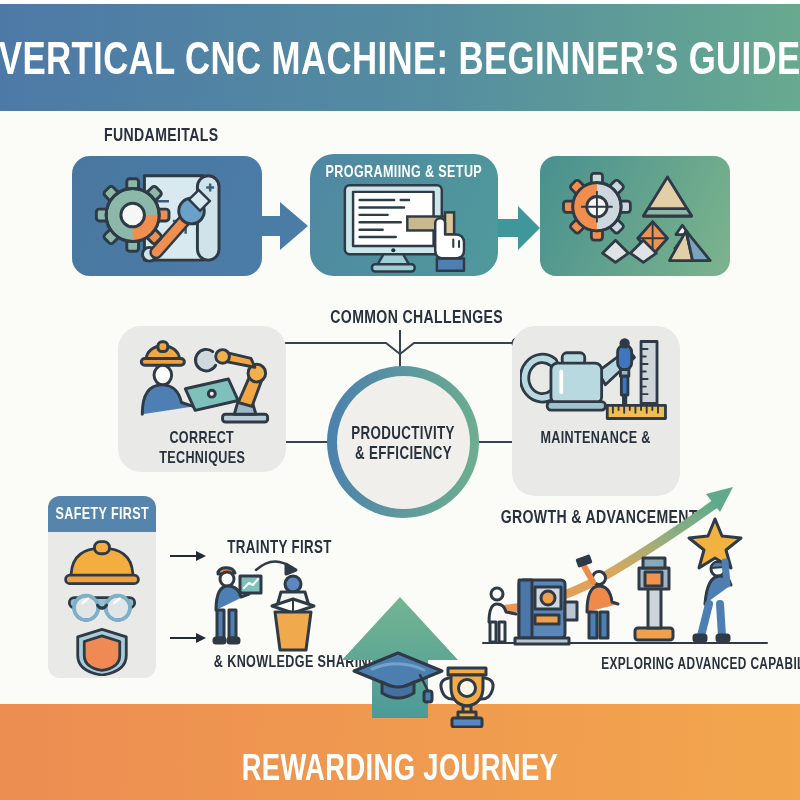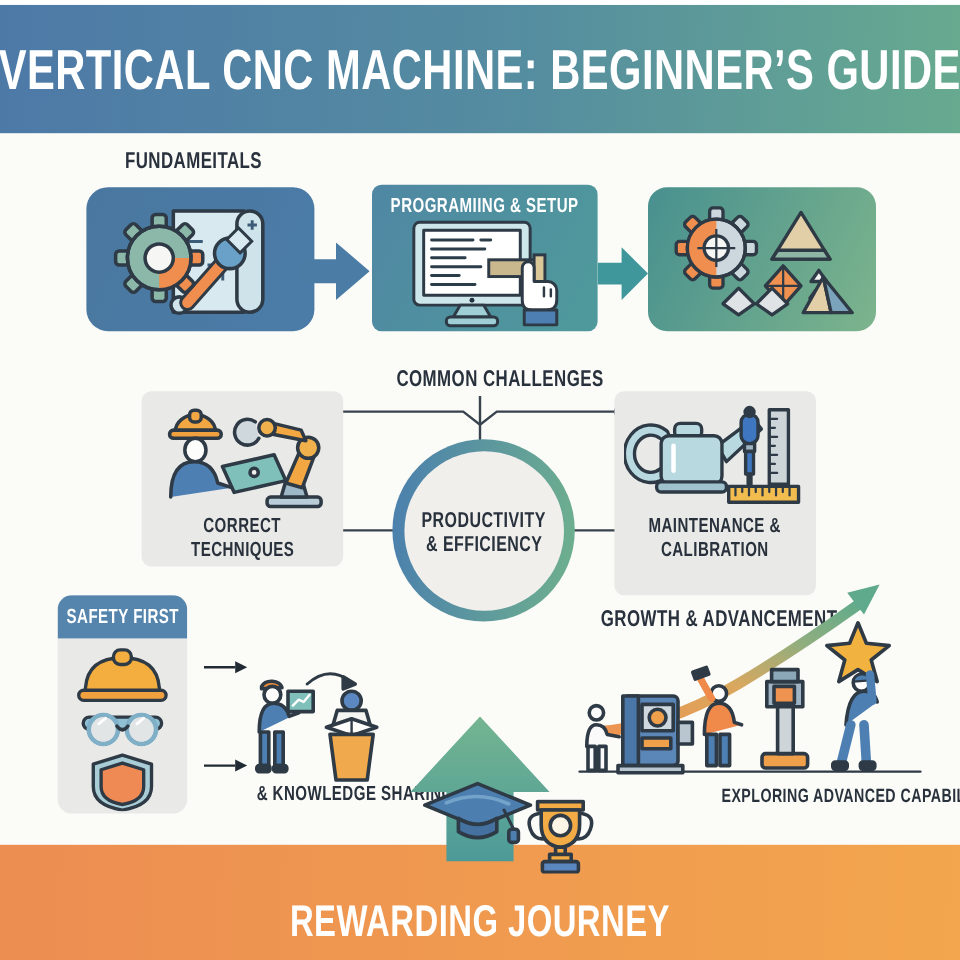--- a/index.html
+++ b/index.html
@@ -14,27 +14,27 @@
   .banner-top{left:0;top:0;width:800px;height:107px;
     background:linear-gradient(92deg,var(--banner-blue,#4d79a7) 0%,#558da0 55%,var(--banner-teal,#67aa8f) 100%);
     display:flex;align-items:center;justify-content:center}
   .banner-top .t{color:#fff;font-size:47px;font-weight:bold}
 
   .sec-label{font-size:19px;font-weight:bold}
   .sub-label{font-size:16px;font-weight:bold}
 
   .box1{left:72px;top:152px;width:190px;height:120px;border-radius:18px;
     background:linear-gradient(115deg,#49779f,var(--box-blue,#4b7ca8));display:flex;align-items:center;justify-content:center}
-  .box2{left:310px;top:150px;width:188px;height:122px;border-radius:8px;
+  .box2{left:310px;top:150px;width:188px;height:122px;border-radius:24px;
     background:linear-gradient(115deg,#4f87a3,var(--box-teal,#4f9a9b));display:flex;flex-direction:column;align-items:center}
   .box3{left:540px;top:152px;width:190px;height:120px;border-radius:16px;
     background:linear-gradient(115deg,#48908f,var(--box-green,#7cb48c));display:flex;align-items:center;justify-content:center}
   .box2-label{color:#fff;font-size:17px;margin-top:8px}
 
-  .graybox{background:#e9e9e7;border-radius:8px;display:flex;flex-direction:column;align-items:center;justify-content:flex-start}
+  .graybox{background:#e9e9e7;border-radius:23px;display:flex;flex-direction:column;align-items:center;justify-content:flex-start}
   .gb-left{left:118px;top:322px;width:168px;height:146px}
   .gb-right{left:512px;top:322px;width:168px;height:170px}
   .gb-text{font-size:17px;line-height:1.15;font-weight:bold}
 
   .ring{left:327px;top:362px;width:152px;height:152px;border-radius:50%;
     background:linear-gradient(95deg,#4a7fae,#6fb08d);display:flex;align-items:center;justify-content:center}
   .ring-inner{width:133px;height:133px;border-radius:50%;background:#f0efec;
     display:flex;align-items:center;justify-content:center}
   .ring-text{font-size:18px;line-height:1.1;font-weight:bold}
 
@@ -262,21 +262,20 @@
         <rect x="106" y="38" width="9" height="7" fill="#9fb4c0"></rect>
         <rect x="107" y="45" width="7" height="20" fill="#3e77c0"></rect>
         <rect x="108.5" y="65" width="4" height="9" fill="#2e3a46" stroke-width="1.5"></rect>
 
         <rect x="92" y="76" width="62" height="14" fill="#f2bd4e"></rect>
         <path d="M98,76 v8 M104,76 v5 M110,76 v8 M116,76 v5 M122,76 v8 M128,76 v5 M134,76 v8 M140,76 v5 M146,76 v8" stroke-width="2"></path>
       </g>
     </svg>
     <div class="ctr" style="margin-top:2px">
       <div><span class="cond gb-text ink">MAINTENANCE &amp;</span></div>
-      <div><span class="cond gb-text ink">CALIBRATION</span></div>
     </div>
   </div>
 
   <div class="abs safety-card">
     <div class="safety-head">
       <span class="t cond">SAFETY FIRST</span>
     </div>
     <svg width="90" height="140" viewBox="0 0 90 150" style="margin-top:4px">
       <g class="ln">
         <g>
@@ -303,20 +302,23 @@
 
   <svg class="abs" style="left:170px;top:546px" width="36" height="12" viewBox="0 0 36 12">
     <path d="M0,6 H26" stroke="#222b33" stroke-width="2"></path>
       <polygon points="26,1 36,6 26,11" fill="#222b33"></polygon>
   </svg>
   <svg class="abs" style="left:170px;top:628px" width="36" height="12" viewBox="0 0 36 12">
     <path d="M0,6 H26" stroke="#222b33" stroke-width="2"></path>
       <polygon points="26,1 36,6 26,11" fill="#222b33"></polygon>
   </svg>
 
+  <div class="abs ctr" style="left:200px;top:533px;width:160px">
+    <span class="cond sub-label ink" style="font-size:18px">TRAINTY FIRST</span>
+  </div>
 
   <svg class="abs" style="left:198px;top:556px" width="140" height="100" viewBox="0 0 140 100">
     <g class="ln" stroke-width="2.5">
       <g>
         <path d="M20,12 a9,7 0 0 1 17,1 l-17,1 z" fill="#e88a3c"></path>
         <circle cx="29" cy="19" r="7" fill="#fdfdfc"></circle>
         <path d="M18,50 q0,-24 12,-24 q10,0 13,11 l8,-3" fill="#4d7fb2"></path>
         <rect x="42" y="16" width="21" height="17" fill="#7fc0ba"></rect>
         <path d="M46,28 l5,-5 l4,2 l5,-6" stroke="#ffffff" stroke-width="2" fill="none"></path>
         <rect x="19" y="50" width="7" height="28" fill="#4d7fb2"></rect>

